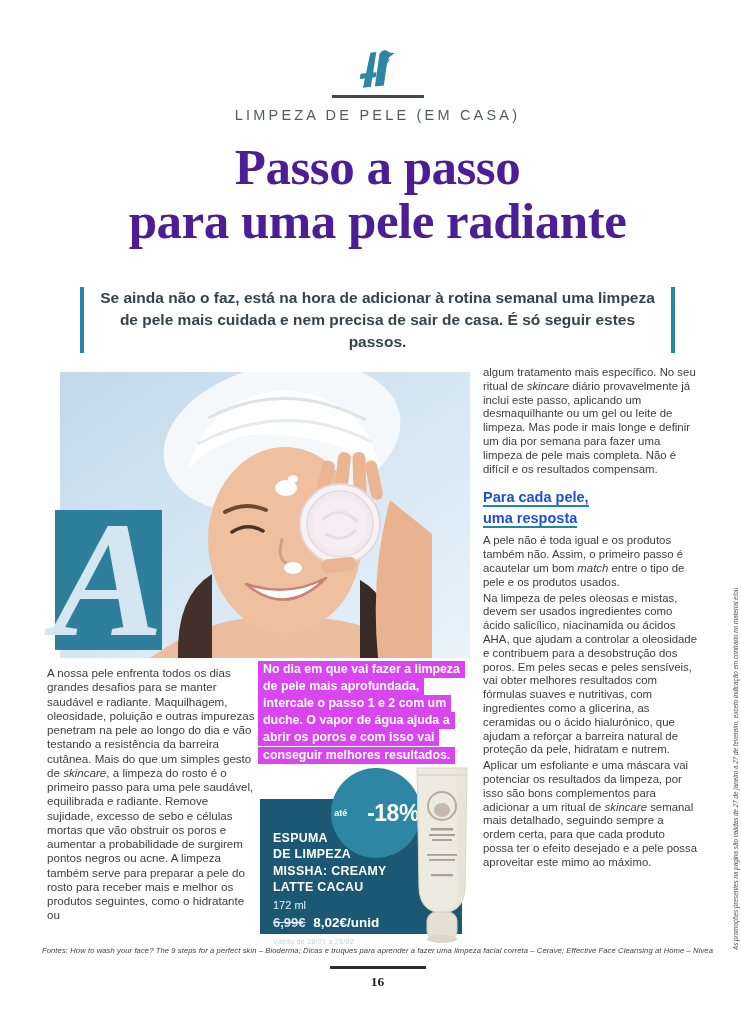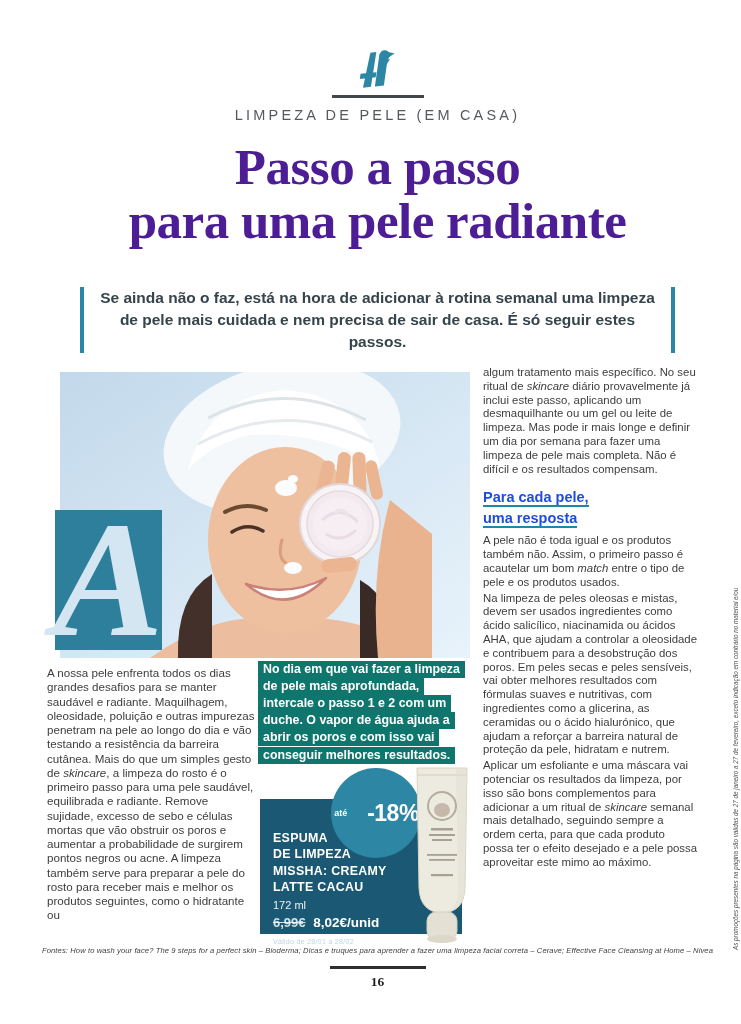--- a/index.html
+++ b/index.html
@@ -35,21 +35,21 @@
   .col-left{position:absolute;left:47px;top:666px;width:209px;font-size:11.6px;line-height:1.23;color:#3d3d3d;}
   .col-right{position:absolute;left:483px;top:366px;width:215px;font-size:11.4px;line-height:1.21;color:#3d3d3d;}
   .col-right p{margin:0;}
   .col-right p + p{margin-top:2px;}
   .ital{font-style:italic;}
   .sub{margin:11px 0 5px;font-weight:bold;color:#1d4ed8;font-size:14.5px;line-height:1.45;}
   .sub span{border-bottom:2px solid #2187a8;padding-bottom:0px;}
 
   
   .tip{position:absolute;left:258px;top:661px;width:208px;font-weight:bold;font-size:12.4px;line-height:1.38;}
-  .tip span{background:#0f766e;color:#ffffff;padding:1px 5px 2px 5px;
+  .tip span{background:#d946ef;color:#ffffff;padding:1px 5px 2px 5px;
             -webkit-box-decoration-break:clone;box-decoration-break:clone;}
 
   
   .promo{position:absolute;left:260px;top:799px;width:202px;height:135px;background:#1a5873;z-index:1;}
   .promo-text{position:absolute;left:13px;top:31px;color:#fff;}
   .prod-name{font-weight:bold;font-size:12.4px;line-height:1.32;letter-spacing:.3px;}
   .prod-size{font-size:11px;margin-top:3px;color:#e9f2f6;}
   .price-line{margin-top:4px;font-size:13px;}
   .old-price{font-weight:bold;text-decoration:line-through;color:rgba(255,255,255,.82);margin-right:4px;}
   .new-price{font-weight:bold;font-size:13.5px;color:#ffffff;}

